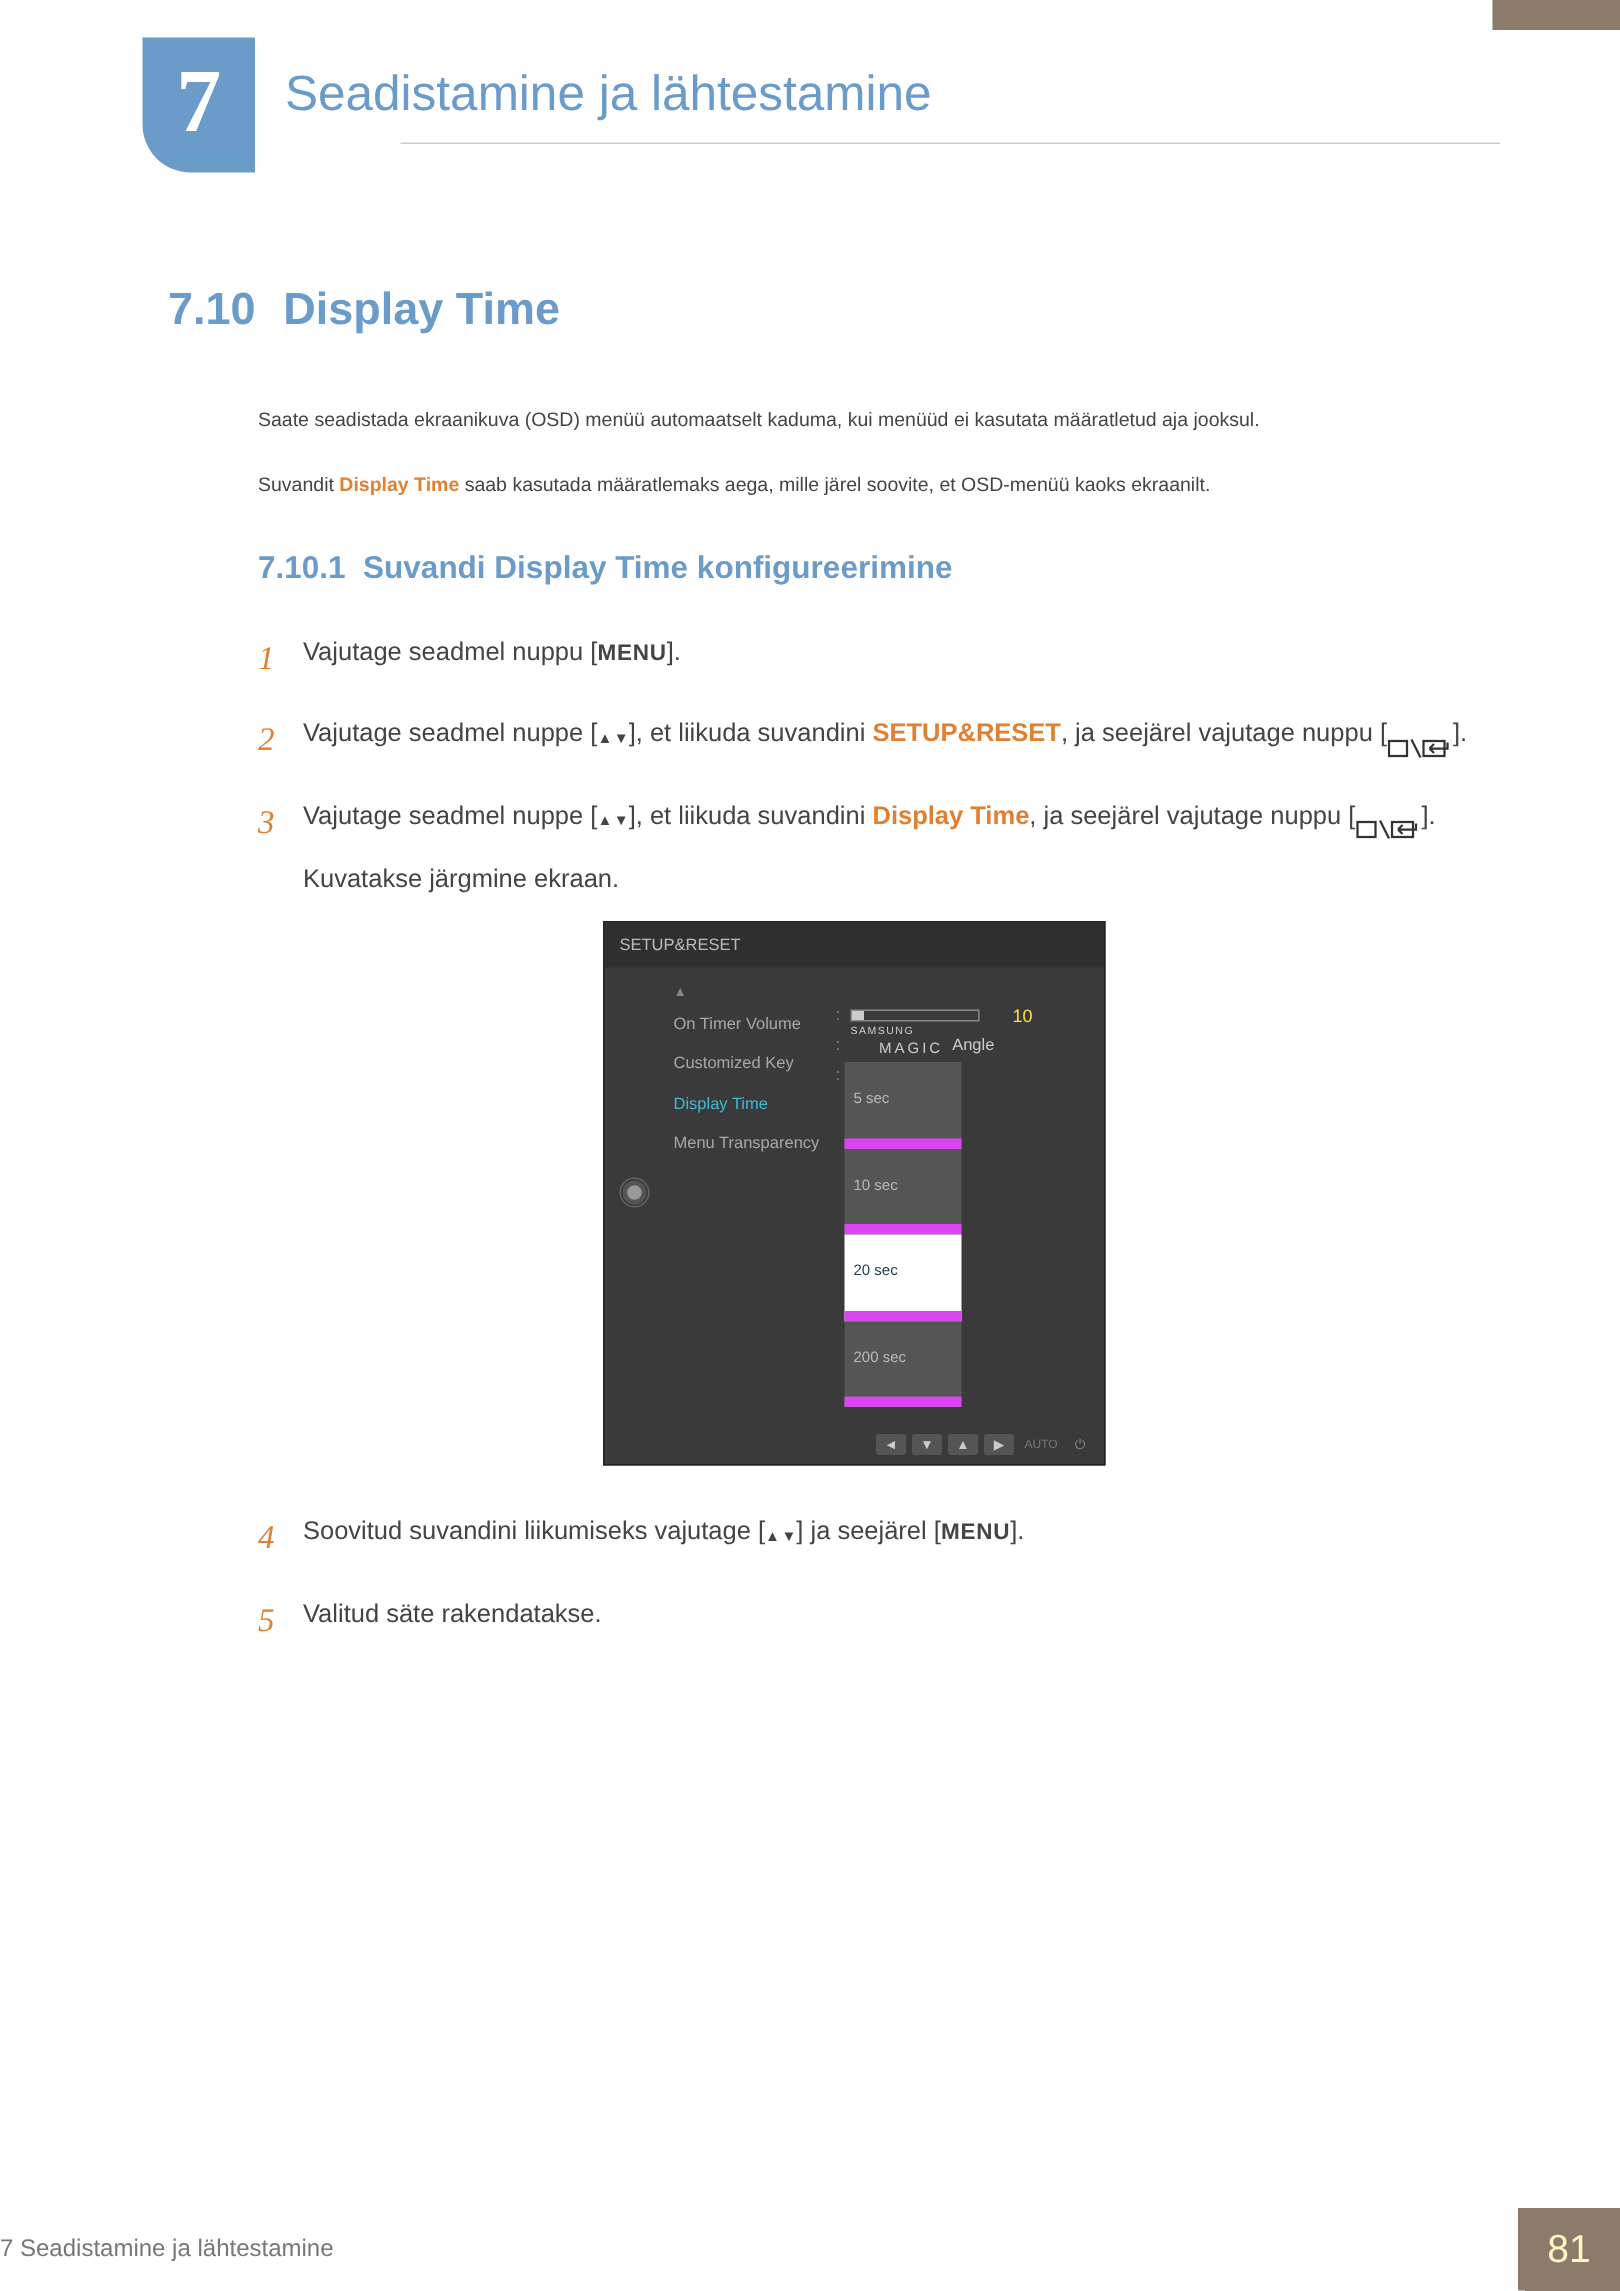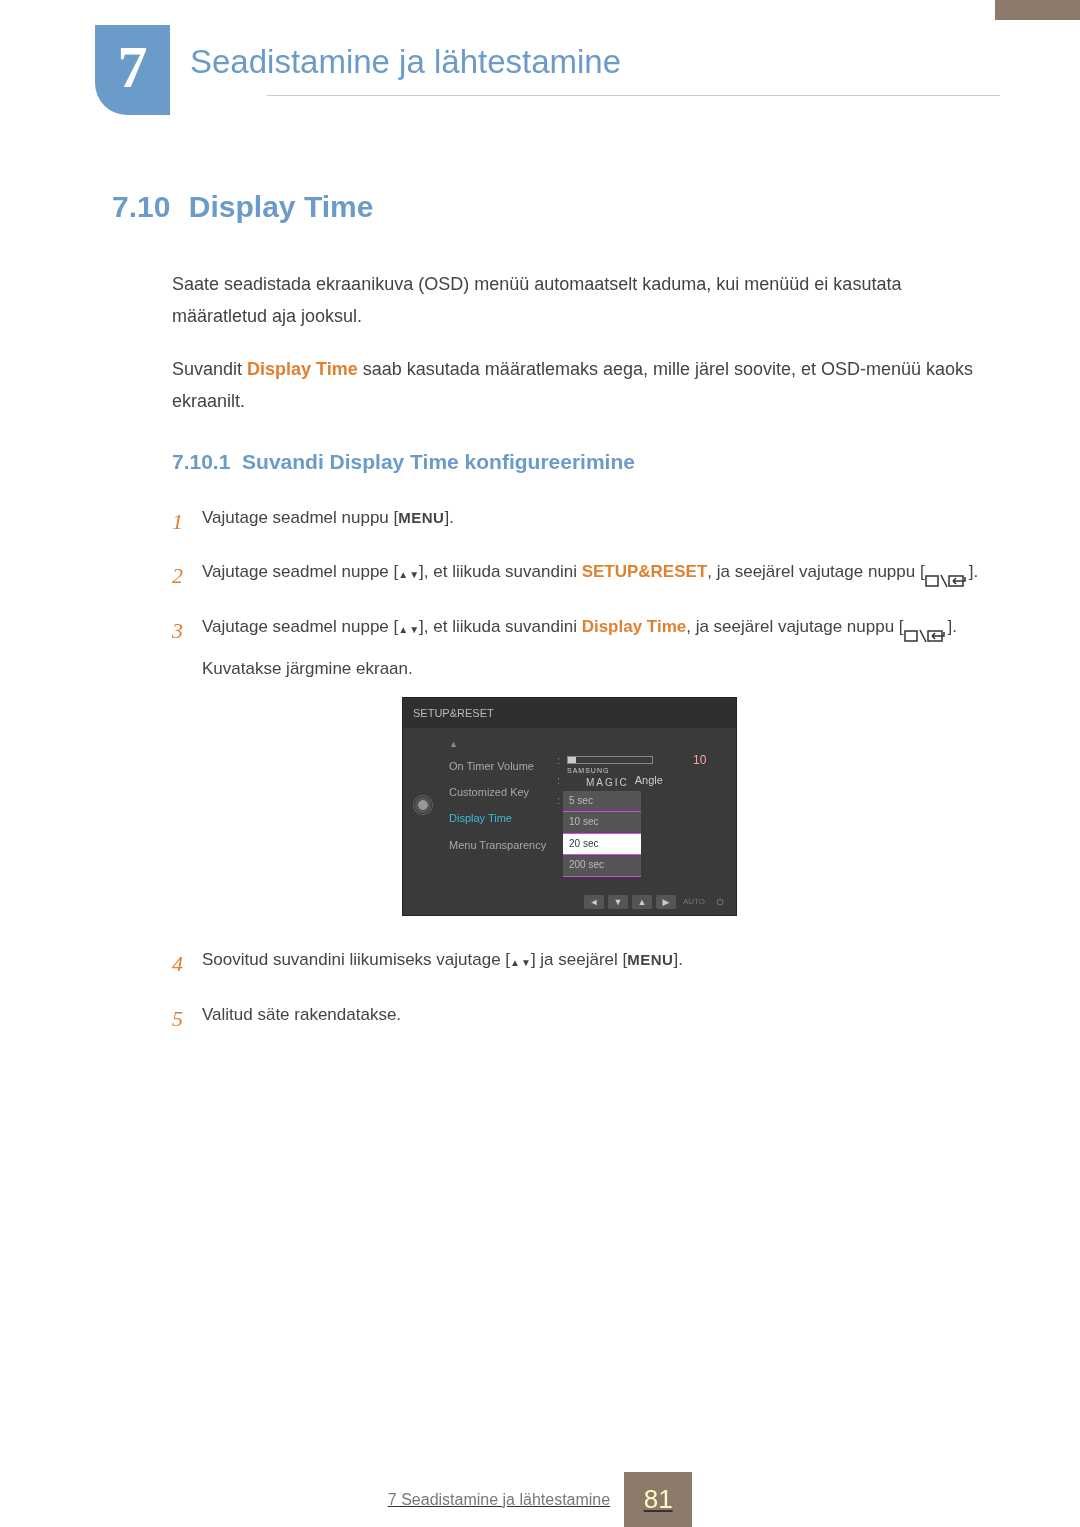--- a/index.html
+++ b/index.html
@@ -66,21 +66,21 @@
   }
   .section-title {
     color: #6b9bc9;
     font-size: 30px;
     font-weight: bold;
     margin-left: 14px;
   }
   .body-text {
     margin-left: 60px;
     margin-top: 44px;
-    font-size: 18px;
+    font-size: 13px;
     color: #444;
     line-height: 1.8;
   }
   .body-text p { margin-bottom: 20px; }
   .highlight-bold { color: #e08030; font-weight: bold; }
   .subsection {
     margin-left: 60px;
     margin-top: 32px;
     color: #6b9bc9;
     font-size: 21px;
@@ -183,36 +183,36 @@
     width: 86px; height: 8px;
     border: 1px solid #888;
     position: relative;
     background: #3a3a3a;
   }
   .slider-fill {
     position:absolute; left:0; top:0; bottom:0;
     width: 10%;
     background: #ccc;
   }
-  .osd-val { color:#fca5a5; margin-left:36px; font-size:12px;}
+  .osd-val { color:#fde047; margin-left:18px; font-size:12px;}
   .magic {
     font-size: 10px; color:#ccc;
   }
   .magic .m1 { font-size:7px; letter-spacing:1px; display:block; line-height:1;}
   .magic .m2 { font-size:10px; letter-spacing:2px; line-height:1;padding-left:19px;}
   .osd-options {
     margin-top: 1px;
     width: 78px;
   }
   .osd-opt {
     background: #555;
     color: #bbb;
     font-size: 10px;
-    padding: 1px 6px;
-    border-bottom: 1px solid #d946ef;
+    padding: 16px 6px;
+    border-bottom: 7px solid #d946ef;
   }
   .osd-opt.sel {
     background: #ffffff;
     color: #1a3a44;
   }
   .osd-nav {
     display: flex;
     justify-content: flex-end;
     gap: 4px;
     padding: 4px 8px 6px;
@@ -238,22 +238,21 @@
     color: #888;
     width: 16px;
   }
 
   
   .footer {
     position: absolute;
     bottom: 0; left: 0; right: 0;
     height: 55px;
     display: flex;
-    justify-content: center;
-    text-decoration: underline;
+    justify-content: space-between;
   }
   .footer-text {
     display: flex;
     align-items: center;
     padding-right: 14px;
     color: #777;
     font-size: 16px;
   }
   .footer-page {
     width: 68px;

